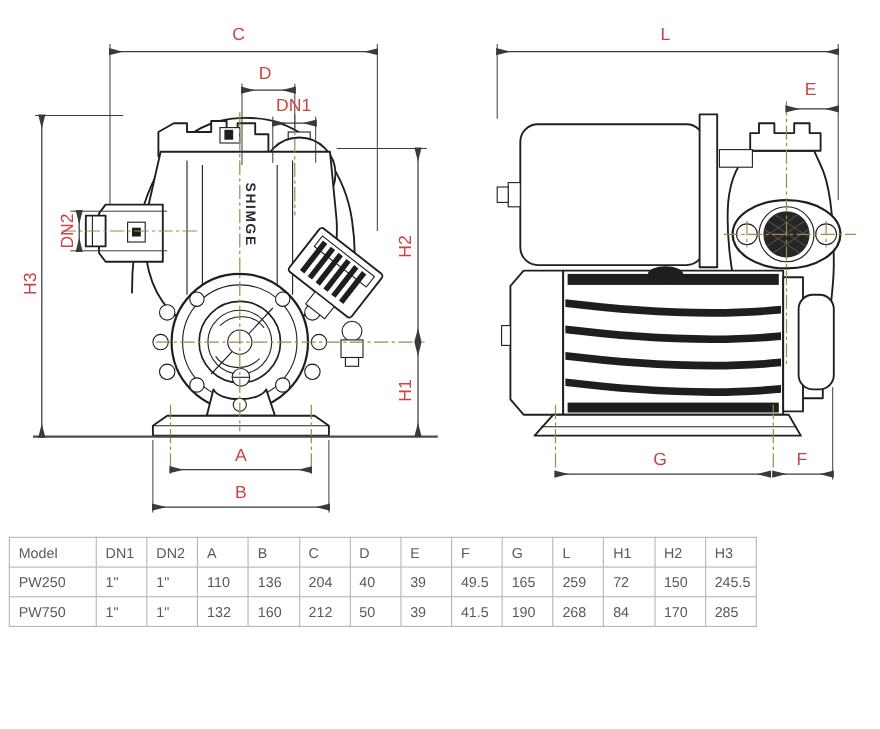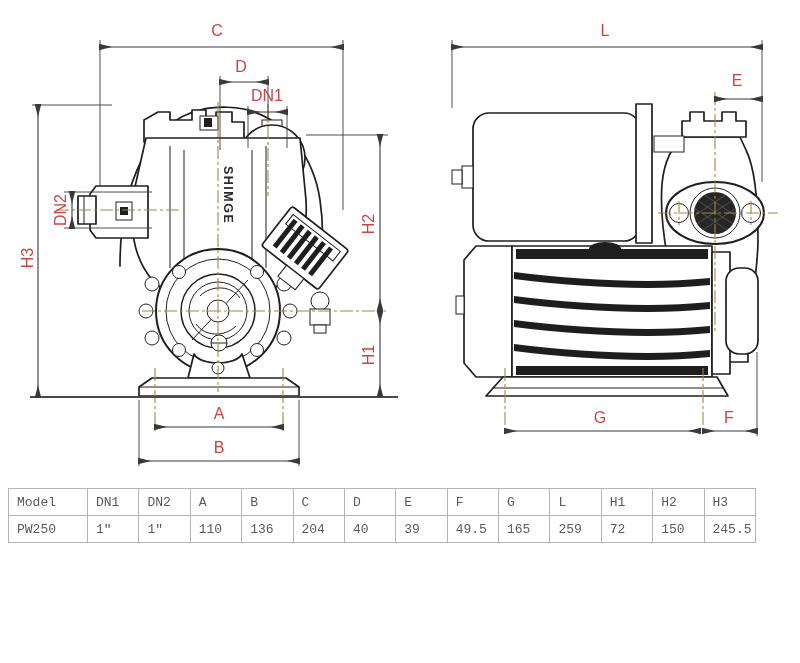--- a/index.html
+++ b/index.html
@@ -18,21 +18,21 @@
   .thf{fill:#fff;stroke:var(--line);stroke-width:1;}
   .dk{fill:var(--dark_fill);stroke:none;}
   .cl{fill:none;stroke:var(--centerline);stroke-width:1.1;stroke-dasharray:13 3 3 3;}
   .dim{fill:none;stroke:var(--dim);stroke-width:1.1;}
   .ext{fill:none;stroke:var(--dim);stroke-width:0.9;}
   .gnd{fill:none;stroke:var(--ground);stroke-width:2;}
   .lbl{fill:var(--label);font-size:16px;font-family:"Liberation Sans",sans-serif;}
   .brand{fill:#2b2b2b;font-size:12.5px;font-weight:bold;letter-spacing:1.5px;
     font-family:"Liberation Sans",sans-serif;}
   
-  table.dims{border-collapse:collapse;width:748px;margin:8px 8px 0 8px;table-layout:fixed;font-family:Liberation Mono, monospace;}
+  table.dims{border-collapse:collapse;width:680px;margin:8px 8px 0 8px;table-layout:fixed;}
   table.dims th,table.dims td{border:1px solid var(--table_border);font-size:13px;
     font-weight:400;color:var(--table_text);text-align:left;padding:4px 0 4px 8px;
     height:18px;white-space:nowrap;overflow:hidden;}
   table.dims th:first-child{width:70px;}
 </style>
 </head>
 <body>
 
 <div class="sheet">
 
@@ -298,16 +298,32 @@
           <td>204</td>
           <td>40</td>
           <td>39</td>
           <td>49.5</td>
           <td>165</td>
           <td>259</td>
           <td>72</td>
           <td>150</td>
           <td>245.5</td>
         </tr>
+        <tr>
+          <td>PW750</td>
+          <td>1"</td>
+          <td>1"</td>
+          <td>132</td>
+          <td>160</td>
+          <td>212</td>
+          <td>50</td>
+          <td>39</td>
+          <td>41.5</td>
+          <td>190</td>
+          <td>268</td>
+          <td>84</td>
+          <td>170</td>
+          <td>285</td>
+        </tr>
       </tbody>
   </table>
 
 </div>
 
 </body></html>

